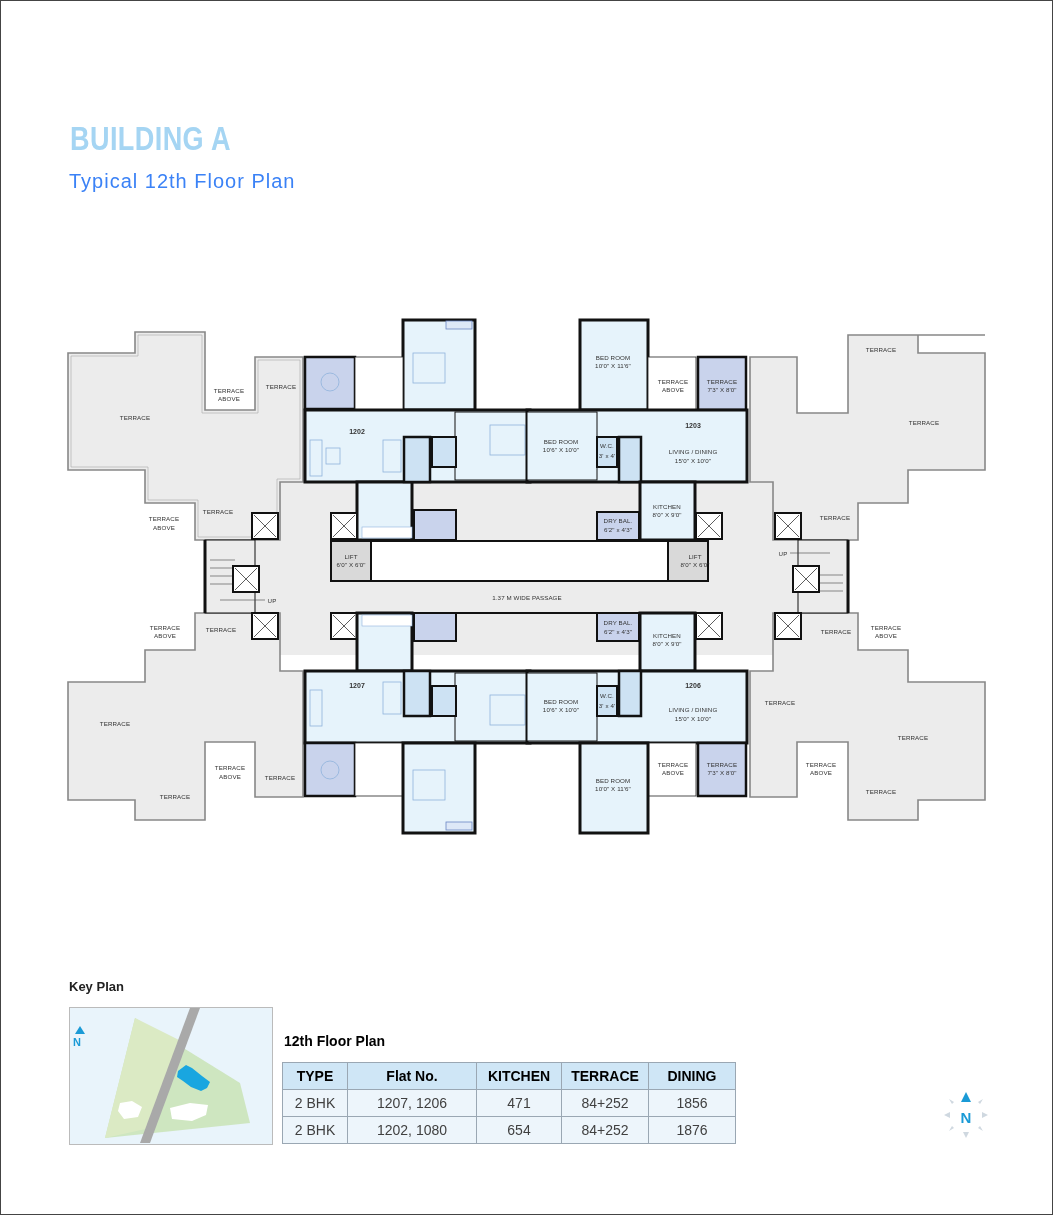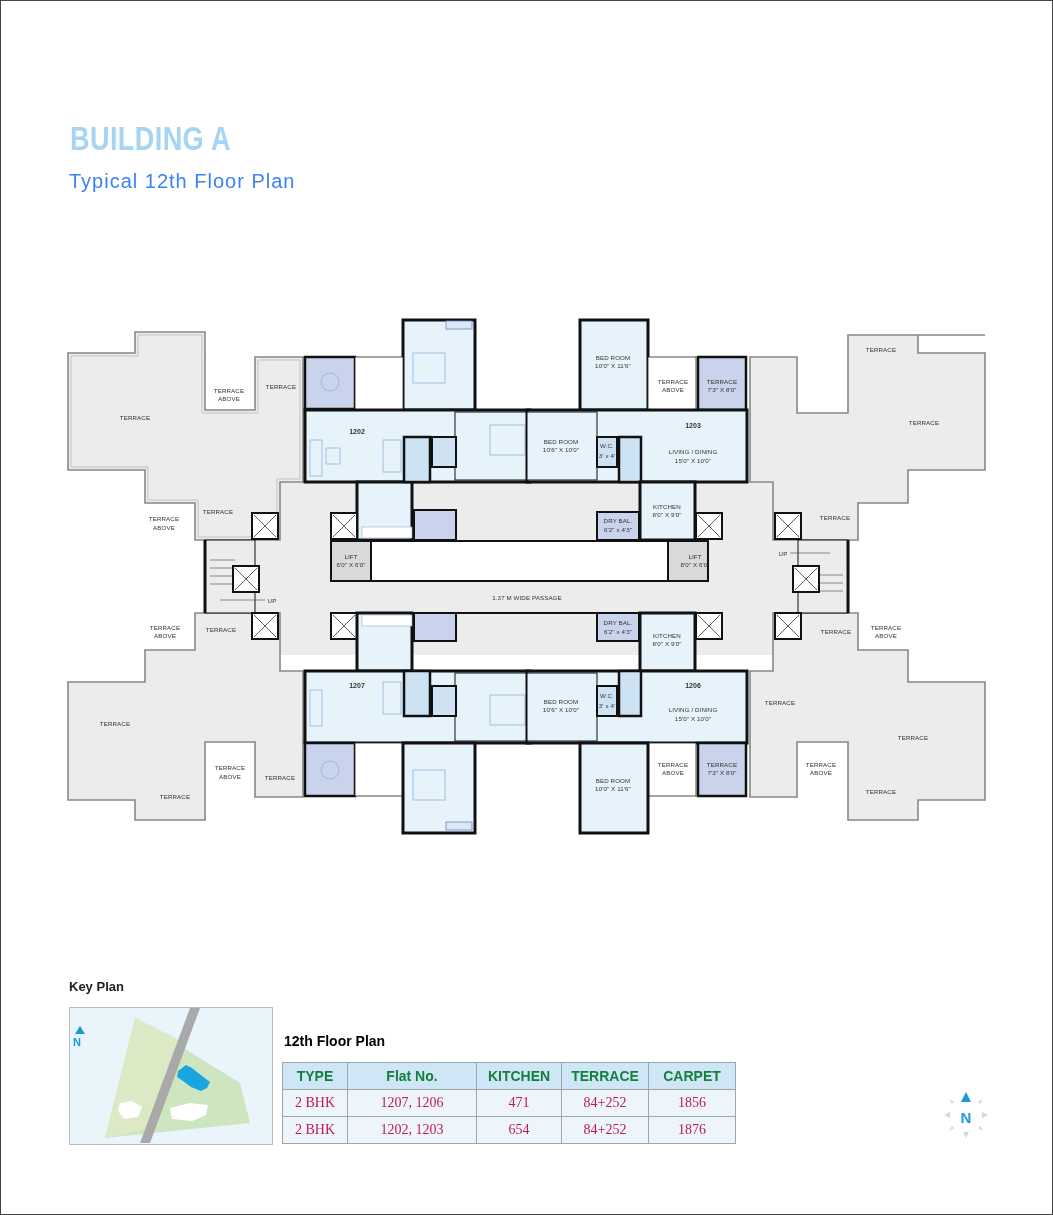--- a/index.html
+++ b/index.html
@@ -12,22 +12,22 @@
   .subtitle { position:absolute; left:69px; top:170px; font-size:20px; color:#3b82f6; letter-spacing:1px; }
   .plan { position:absolute; left:0; top:0; }
   .plan text { font-family:"Liberation Sans", sans-serif; fill:#333; }
   .lbl { font-size:6.2px; text-anchor:middle; letter-spacing:0.1px; }
   .unit { font-size:7px; font-weight:bold; text-anchor:middle; }
   .keyplan-title { position:absolute; left:69px; top:979px; font-size:13px; font-weight:bold; color:#222; }
   .keyplan { position:absolute; left:69px; top:1007px; width:202px; height:136px; border:1px solid #bbb; background:#e9f4fb; overflow:hidden; }
   .table-title { position:absolute; left:284px; top:1033px; font-size:14px; font-weight:bold; color:#000000; }
   table.area { position:absolute; left:282px; top:1062px; border-collapse:collapse; font-size:14px; }
   table.area th, table.area td { border:1px solid #9aa7b3; text-align:center; height:26px; padding:0; }
-  table.area th { background:#cfe6f6; font-weight:bold; color:#15803d; }
-  table.area td { background:#edf5fb; color:#be185d;font-family:Liberation Serif, serif; }
+  table.area th { background:#cfe6f6; font-weight:bold; color:#000000; }
+  table.area td { background:#edf5fb; color:#404040; }
   .compass { position:absolute; left:941px; top:1090px; width:50px; height:50px; }
 </style>
 </head>
 <body>
 
 <div class="frame"></div>
 
 <div class="title">BUILDING A</div>
 <div class="subtitle">Typical 12th Floor Plan</div>
 
@@ -238,34 +238,34 @@
 </div>
 
 <div class="table-title">12th Floor Plan</div>
 <table class="area">
   <thead>
     <tr>
       <th style="width:64px">TYPE</th>
       <th style="width:128px">Flat No.</th>
       <th style="width:84px">KITCHEN</th>
       <th style="width:86px">TERRACE</th>
-      <th style="width:86px">CARPET</th>
+      <th style="width:86px">DINING</th>
     </tr>
   </thead>
   <tbody>
     <tr>
       <td>2 BHK</td>
       <td>1207, 1206</td>
       <td>471</td>
       <td>84+252</td>
       <td>1856</td>
     </tr>
     <tr>
       <td>2 BHK</td>
-      <td>1202, 1203</td>
+      <td>1202, 1080</td>
       <td>654</td>
       <td>84+252</td>
       <td>1876</td>
     </tr>
   </tbody>
 </table>
 
 <div class="compass">
   <svg width="50" height="50" viewBox="0 0 50 50">
     <polygon points="25,2 20,12 30,12" fill="#1a9ad6"></polygon>

